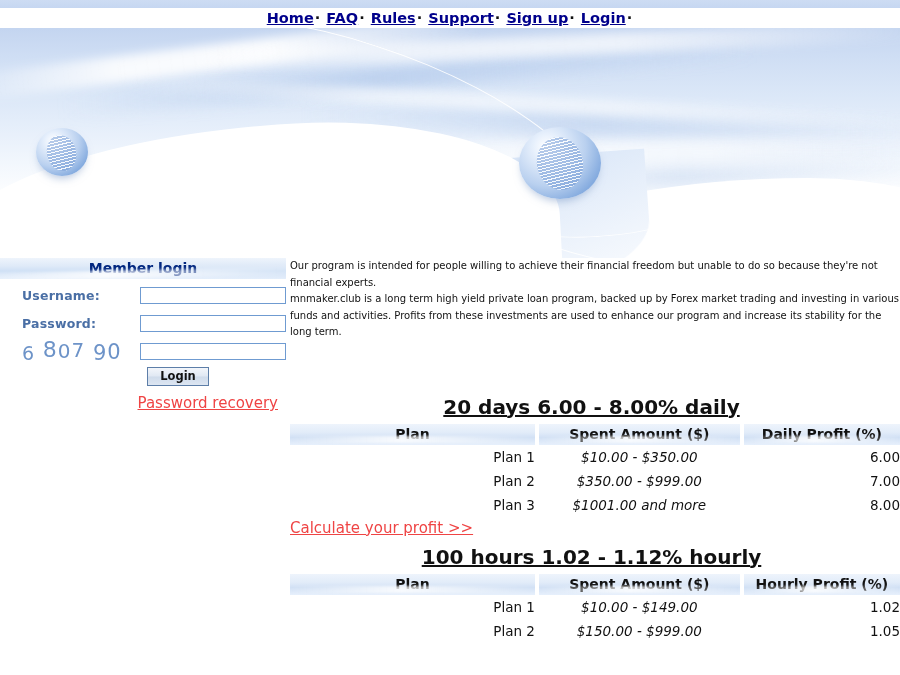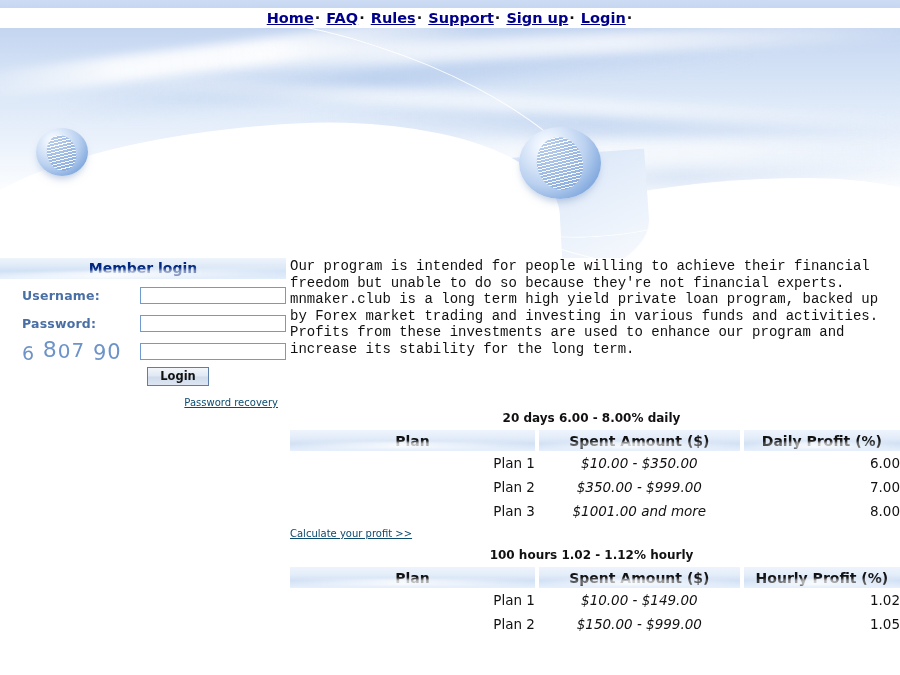--- a/index.html
+++ b/index.html
@@ -261,22 +261,22 @@
     cursor: pointer;
     padding: 0;
     line-height: 17px;
   }
   .recovery-row {
     text-align: right;
     padding-right: 8px;
     margin-top: 5px;
   }
   .recovery-row a, .calc-link a {
-    color: #0c4a6e;
-    font-size: 10px;
+    color: #ef4444;
+    font-size: 15px;
     text-decoration: underline;
   }
 
   
   #info-panel { margin-top: 24px; }
   .info-row {
     display: flex;
     align-items: baseline;
     height: 19px;
     padding: 0 8px 0 6px;
@@ -293,23 +293,24 @@
     font-size: 12.5px;
     flex: 1;
   }
   .info-val.right { text-align: right; }
 
   
   .plan-block { margin-bottom: 2px; }
   .plan-title {
     text-align: center;
     font-weight: bold;
-    font-size: 12px;
+    font-size: 20px;
     color: #111;
     padding: 6px 7px 5px 0;
+    text-decoration: underline;
   }
   table.plan {
     width: 610px;
     border-collapse: collapse;
     table-layout: fixed;
   }
   table.plan th {
     height: 21px;
     font-size: 14px;
     font-weight: bold;
@@ -409,21 +410,21 @@
       </div>
       <div class="recovery-row">
         <a href="#">Password recovery</a>
       </div>
     </div>
 
   </div>
 
   <div id="main">
 
-    <div style="line-height:16.5px;font-size:14px;color:#111;font-family:Liberation Mono, monospace;">
+    <div style="line-height:16.5px;font-size:10px;color:#111;">
       <div>Our program is intended for people willing to achieve their financial freedom but unable to do so because they're not financial experts.</div>
       <div>mnmaker.club is a long term high yield private loan program, backed up by Forex market trading and investing in various funds and activities. Profits from these investments are used to enhance our program and increase its stability for the long term.</div>
     </div>
 
     <div style="height:48px;"></div>
 
     <div class="plan-block">
       <div class="plan-title">20 days 6.00 - 8.00% daily</div>
       <table class="plan">
         <thead>

